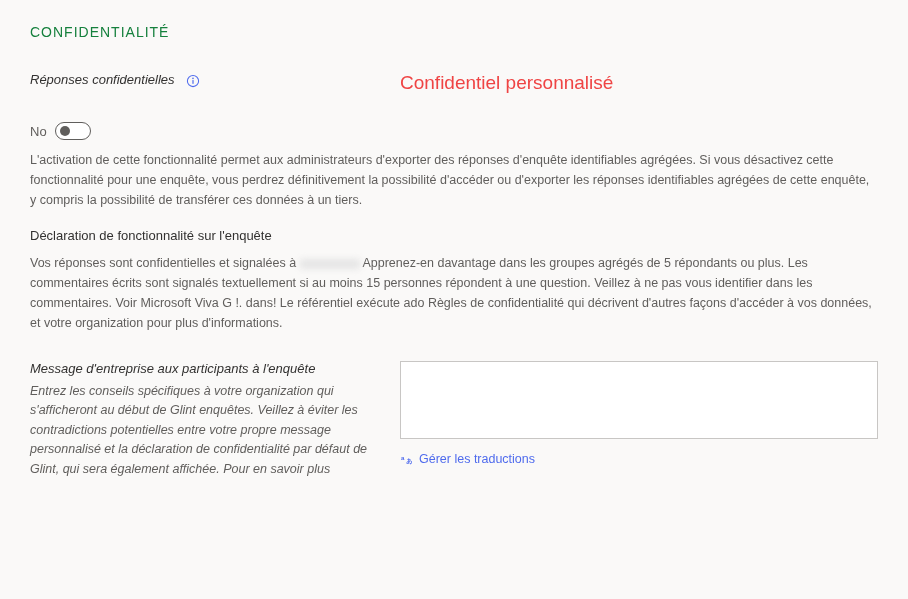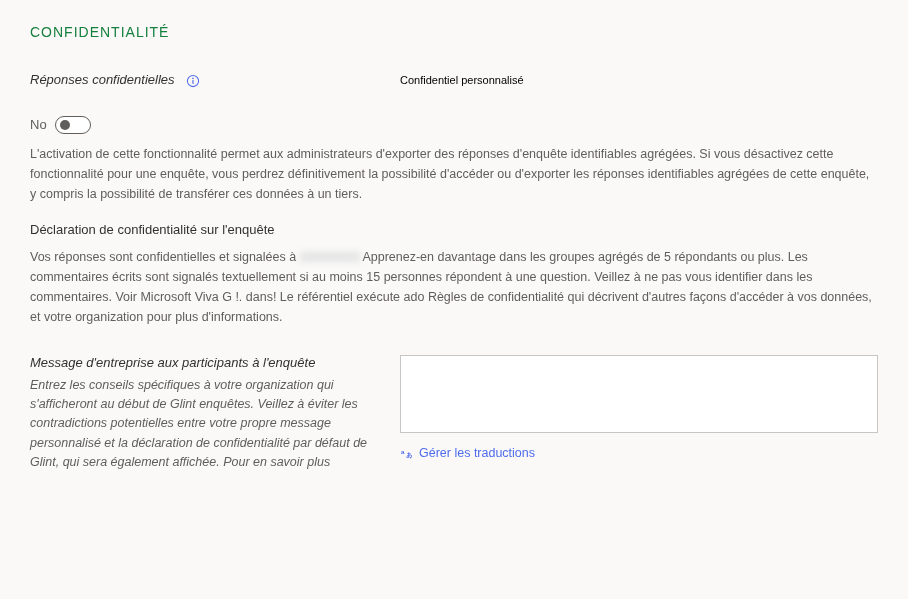--- a/index.html
+++ b/index.html
@@ -37,22 +37,22 @@
       font-size: 13px;
       color: #323130;
     }
     .help-text {
       font-size: 12.5px;
       color: #605e5c;
       line-height: 1.55;
       margin-top: 6px;
     }
     .value-text {
-      font-size: 11px;
-      color: #000000;
+      font-size: 19px;
+      color: #ef4444;
     }
     .desc-text {
       font-size: 12.5px;
       color: #605e5c;
       line-height: 1.6;
       margin-top: 10px;
     }
     .sub-heading {
       font-size: 13px;
       color: #323130;
@@ -143,21 +143,21 @@
 
 <div class="row">
   <div class="right-col">
     <div class="toggle-wrap">
       <span class="toggle-label">No</span>
       <div class="toggle">
         <div class="toggle-knob"></div>
       </div>
     </div>
     <div class="desc-text">L'activation de cette fonctionnalité permet aux administrateurs d'exporter des réponses d'enquête identifiables agrégées. Si vous désactivez cette fonctionnalité pour une enquête, vous perdrez définitivement la possibilité d'accéder ou d'exporter les réponses identifiables agrégées de cette enquête, y compris la possibilité de transférer ces données à un tiers.</div>
-    <div class="sub-heading">Déclaration de confidentialité sur l'enquête</div>
+    <div class="sub-heading">Déclaration de fonctionnalité sur l'enquête</div>
     <div class="desc-text">
       <span>Vos réponses sont confidentielles et signalées à </span><span class="blurred"></span><span> Apprenez-en davantage dans les groupes agrégés de 5 répondants ou plus. Les commentaires écrits sont signalés textuellement si au moins 15 personnes répondent à une question. Veillez à ne pas vous identifier dans les commentaires. Voir Microsoft Viva G !. dans! Le référentiel exécute ado Règles de confidentialité qui décrivent d'autres façons d'accéder à vos données, et votre organization pour plus d'informations.</span>
     </div>
   </div>
 </div>
 
 <div class="row" style="margin-bottom:0;">
   <div class="left-col">
     <div class="label">Message d'entreprise aux participants à l'enquête</div>
     <div class="help-text">Entrez les conseils spécifiques à votre organization qui s'afficheront au début de Glint enquêtes. Veillez à éviter les contradictions potentielles entre votre propre message personnalisé et la déclaration de confidentialité par défaut de Glint, qui sera également affichée. Pour en savoir plus</div>

